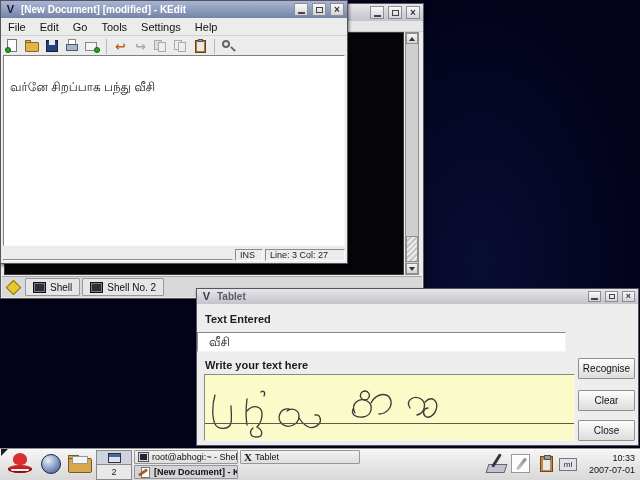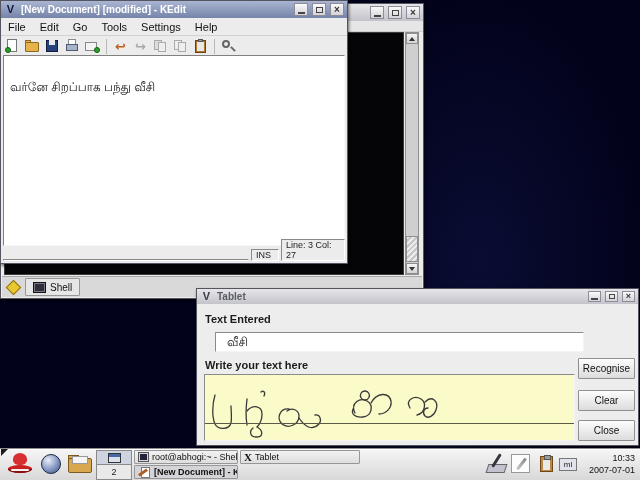--- a/index.html
+++ b/index.html
@@ -163,20 +163,24 @@
       <span class="sc-btn" style="bottom:0;">
           <span class="tri-down"></span>
         </span>
     </div>
     <div class="kon-tabbar">
       <span class="diamond"></span>
       <span class="kon-tab">
         <span class="screen-ico"></span>
         <span>Shell</span>
       </span>
+      <span class="kon-tab">
+        <span class="screen-ico"></span>
+        <span>Shell No. 2</span>
+      </span>
     </div>
   </div>
 
   <div class="window" style="left:0;top:0;width:348px;height:264px;">
     <div class="titlebar active">
       <span class="appicon">V</span>
       <span class="ttext">[New Document] [modified] - KEdit</span>
       <span class="tbbtn">
           <span class="minbar"></span>
         </span>
@@ -242,40 +246,40 @@
           <span class="i-handle"></span>
         </span>
     </div>
     <div class="textarea">
       <div>&nbsp;</div>
       <div>வர்னே சிறப்பாக பந்து வீசி</div>
     </div>
     <div class="statusbar">
       <span class="scell" style="flex:1;"></span>
       <span class="scell" style="width:28px;">INS</span>
-      <span class="scell" style="width:64px;">Line: 3 Col: 27</span>
+      <span class="scell" style="width:80px;">Line: 3 Col: 27</span>
     </div>
   </div>
 
   <div class="window" style="left:196px;top:288px;width:443px;height:158px;background:#ededed;">
     <div class="titlebar inactive" style="height:15px;">
       <span class="appicon">V</span>
       <span class="ttext">Tablet</span>
       <span class="tbbtn" style="width:13px;height:11px;">
           <span class="minbar" style="margin-top:5px;"></span>
         </span>
       <span class="tbbtn" style="width:13px;height:11px;">
           <span class="maxsq" style="width:6px;height:5px;"></span>
         </span>
       <span class="tbbtn" style="width:13px;height:11px;">
           <span class="x" style="font-size:9px;">×</span>
         </span>
     </div>
     <div class="tlabel" style="left:8px;top:24px;">Text Entered</div>
-    <input class="tinput" style="left: 18px; top: 43px; width: 369px; height: 20px; padding-left: 11px;" value="வீசி">
+    <input class="tinput" style="left: 0; top: 43px; width: 369px; height: 20px; padding-left: 11px;" value="வீசி">
     <div class="tlabel" style="left:8px;top:70px;">Write your text here</div>
     <div class="pad" style="left:7px;top:85px;width:369px;height:65px;background:#fbfbca;">
       <svg width="367" height="63" viewBox="0 0 367 63" style="position:absolute;left:0;top:0;" fill="none" stroke="#3a3a3a" stroke-width="1.3" stroke-linecap="round">
         <path d="M10,20 C7,30 7,42 10,49 C13,55 24,55 26,48 C27,42 26,35 26,31"></path>
         <path d="M42,24 C41,32 41,44 42,50"></path>
         <path d="M42,36 C48,29 57,31 57,39 C57,45 55,49 52,52 C58,55 59,62 51,62 C45,62 44,56 48,53"></path>
         <path d="M56,17 C58,15 61,17 59,21"></path>
         <path d="M84,34 C75,33 71,43 77,49 C83,54 94,50 94,41 C94,35 87,32 82,36"></path>
         <path d="M94,43 C100,52 107,56 114,49 C117,45 115,39 110,40"></path>
         <path d="M150,38 C145,28 155,22 162,26 C169,30 167,41 158,42 C150,43 146,39 148,34"></path>

